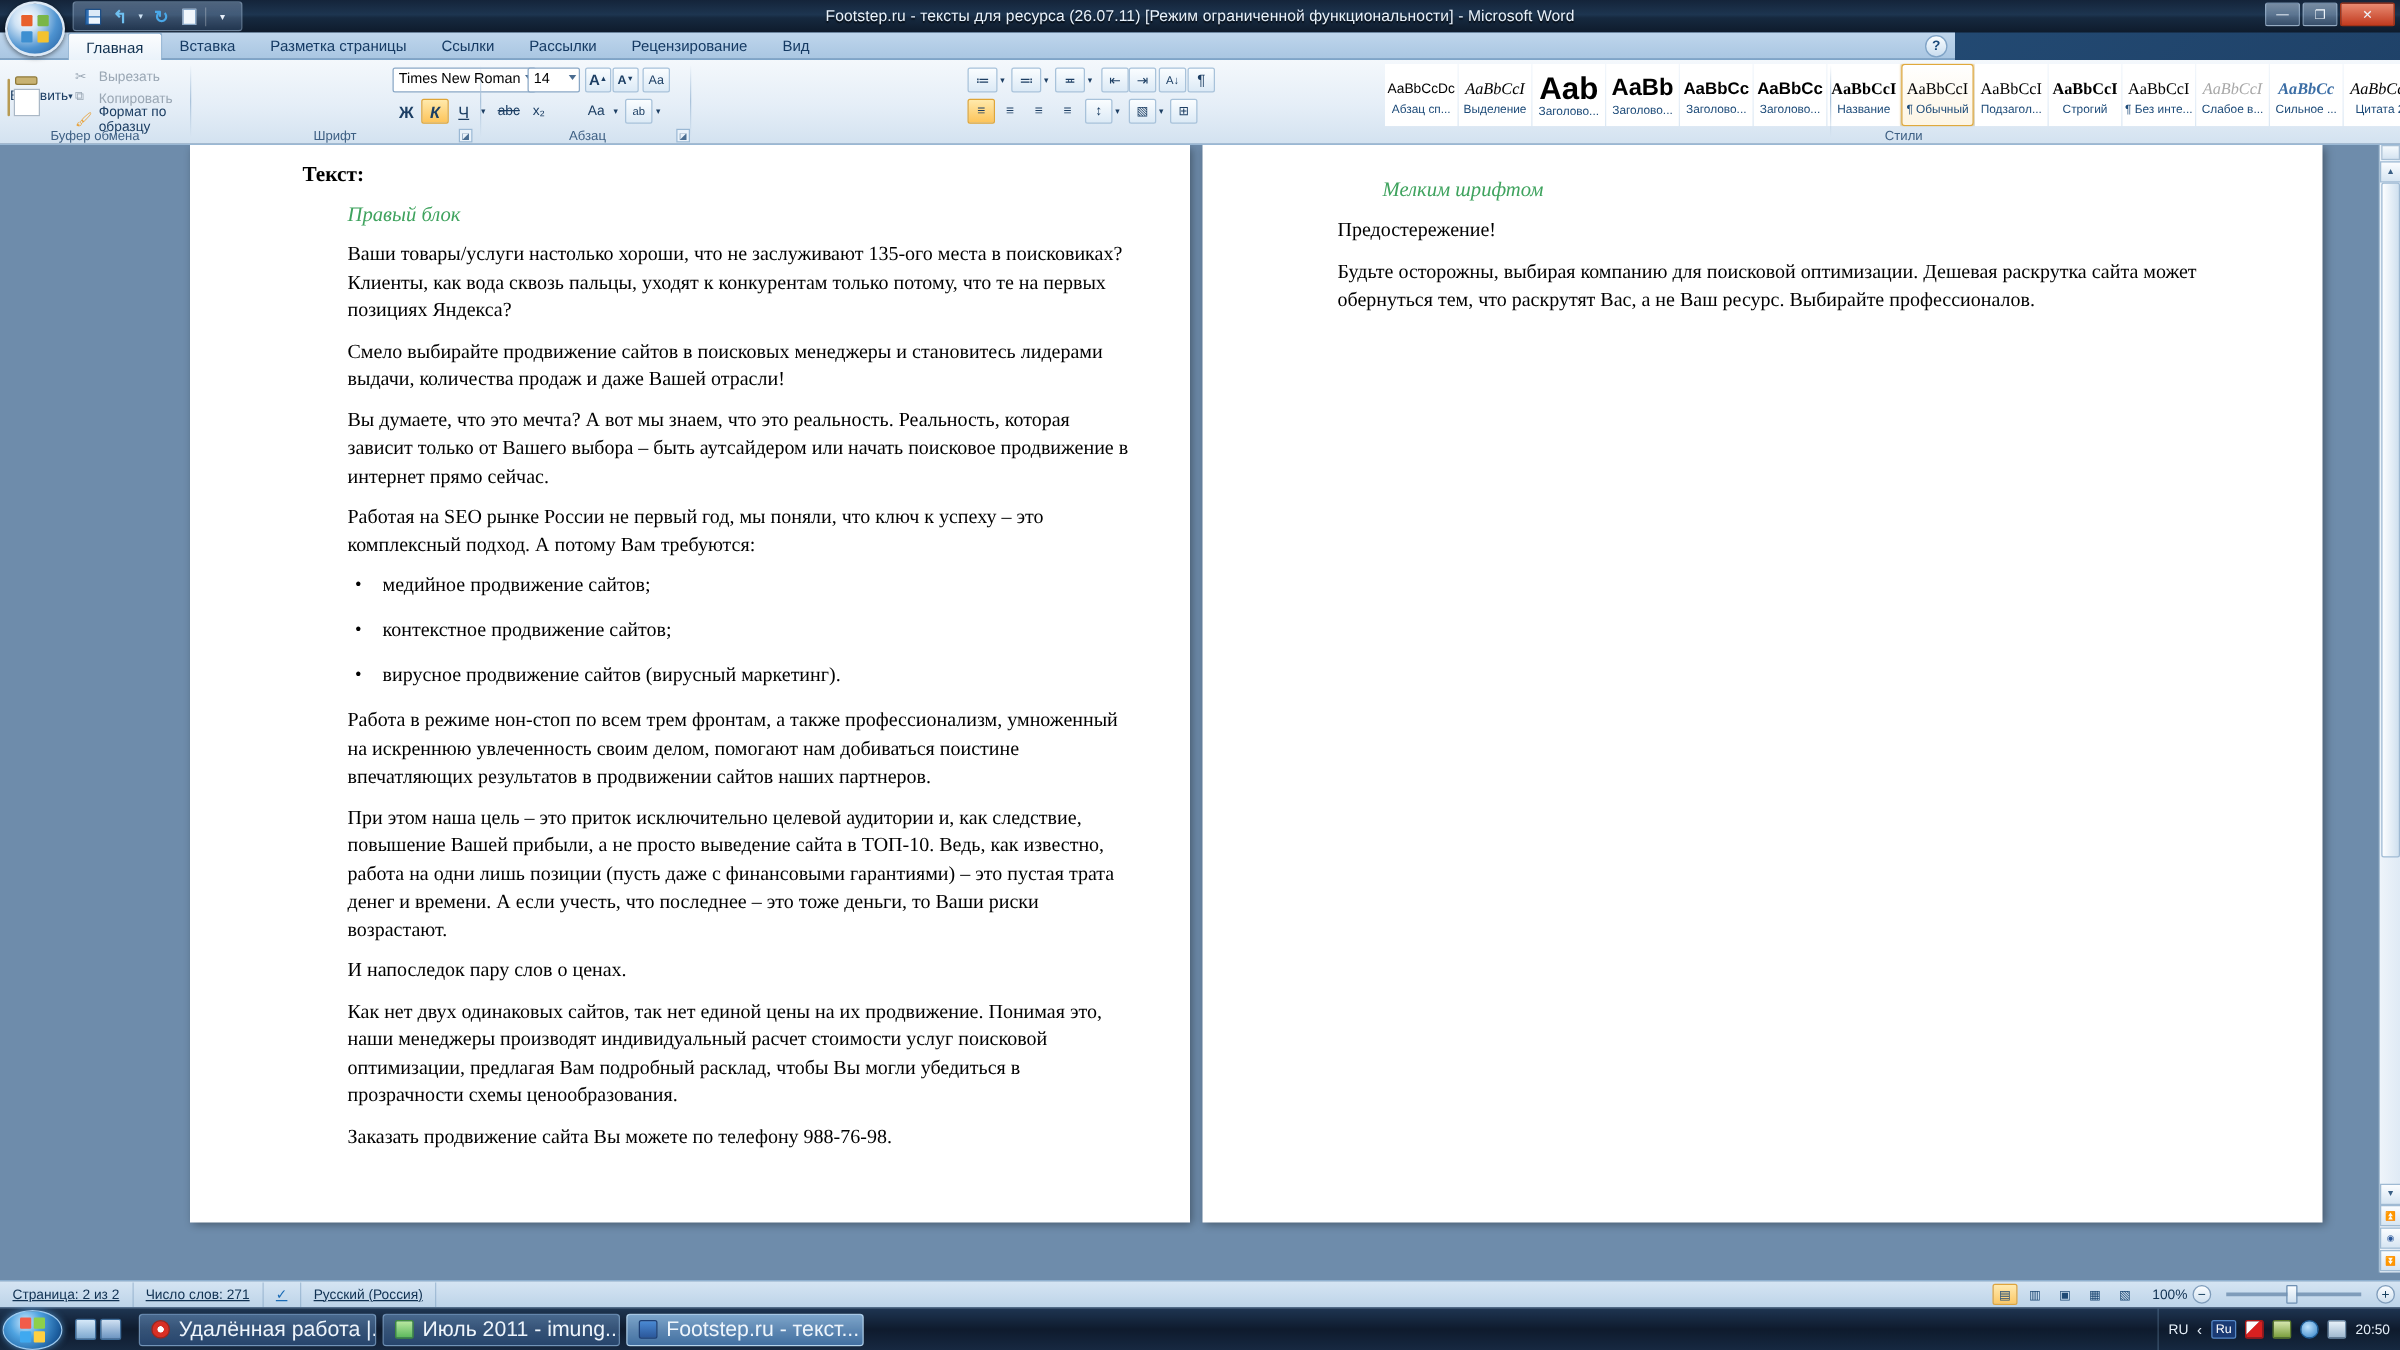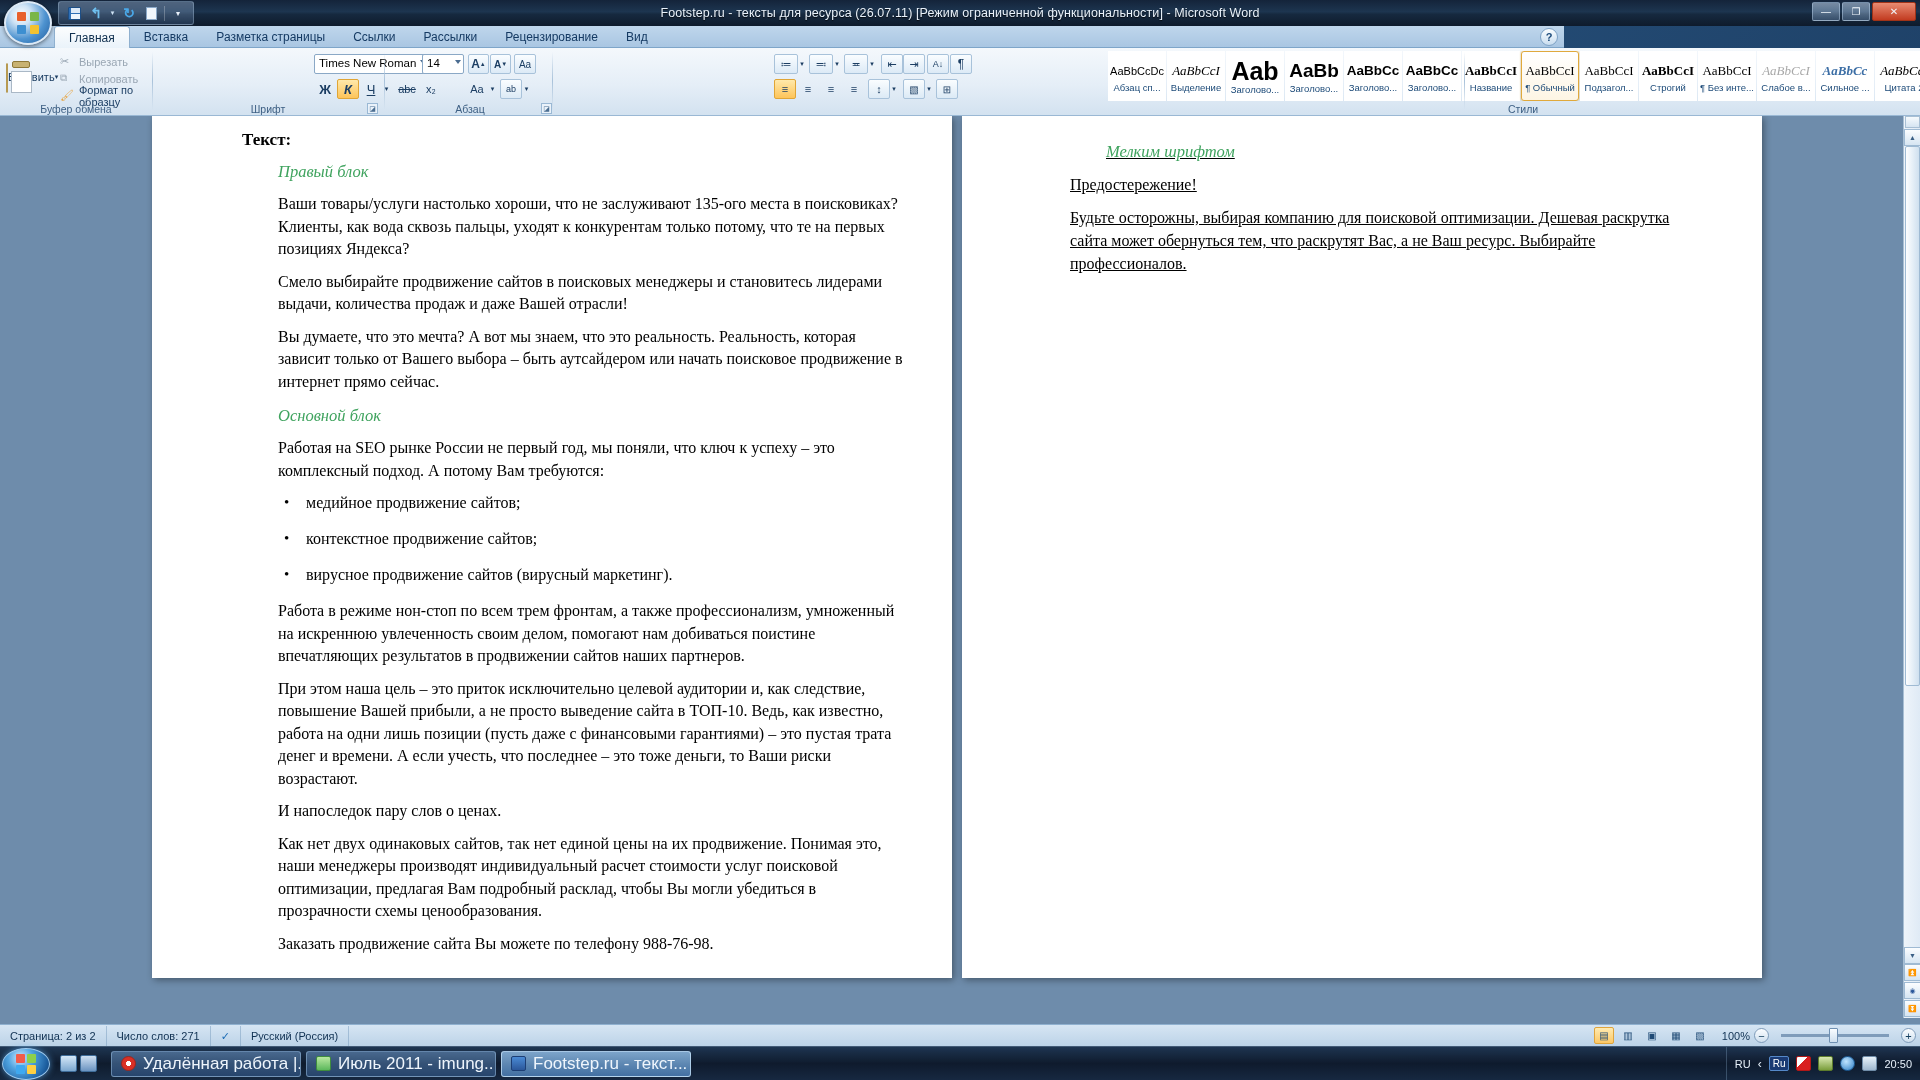--- a/index.html
+++ b/index.html
@@ -206,21 +206,21 @@
   .docarea {
     position: absolute; top: 116px; left: 0; width: 1920px; height: 918px;
     background: #6e8cab;
     overflow: hidden;
   }
   .page {
     position: absolute; top: 0; background: #fff;
     box-shadow: 2px 2px 7px rgba(0,0,0,.38);
   }
   .page-left { left: 152px; width: 800px; height: 862px; }
-  .page-right { left: 962px; width: 800px; height: 862px; text-decoration: underline; }
+  .page-right { left: 962px; width: 896px; height: 862px; }
   .page-body { padding: 14px 46px 0 90px; }
   .page-body.right { padding: 22px 60px 0 108px; }
 
   .doc-h1 {
     font-family: "Liberation Serif", serif; font-size: 17px; font-weight: bold;
     color: #000; margin-bottom: 12px;
   }
   .doc-head {
     font-family: "Liberation Serif", serif; font-size: 16.5px; font-style: italic;
     color: #3fa35e; margin: 13px 0 11px 36px;
@@ -261,21 +261,21 @@
     background: linear-gradient(to bottom,#f6fafd,#d5e4f1); border: 1px solid #a8bfd4;
   }
 
   
   .statusbar {
     position: absolute; bottom: 34px; left: 0; width: 1920px; height: 22px;
     background: linear-gradient(to bottom, #d6e5f3 0%, #bcd3e8 100%);
     border-top: 1px solid #8fb0cf;
     display: flex; align-items: center; font-size: 11px; color: #103152;
   }
-  .sb-item { padding: 0 10px; border-right: 1px solid rgba(120,155,190,.5); line-height: 20px; }
+  .sb-item { padding: 0 10px; border-right: 1px solid rgba(120,155,190,.5); line-height: 20px; text-decoration: underline; }
   .sb-right { position: absolute; right: 4px; display: flex; align-items: center; gap: 4px; }
   .view-btn {
     width: 20px; height: 17px; border: 1px solid transparent; display: flex;
     align-items: center; justify-content: center; font-size: 10px; color: #1f4a75;
   }
   .view-btn.on {
     background: linear-gradient(to bottom,#ffeab0,#fcc866); border-color: #dfa43c; border-radius: 2px;
   }
   .zoom-slider {
     width: 108px; height: 3px; background: #7f9cba; position: relative; margin: 0 8px;
@@ -597,21 +597,20 @@
 
   <div class="page page-left">
     <div class="page-body">
       <div class="doc-h1">Текст:</div>
 
       <div class="doc-head first">Правый блок</div>
       <p class="doc-p">Ваши товары/услуги настолько хороши, что не заслуживают 135-ого места в поисковиках? Клиенты, как вода сквозь пальцы, уходят к конкурентам только потому, что те на первых позициях Яндекса?</p>
       <p class="doc-p">Смело выбирайте продвижение сайтов в поисковых менеджеры и становитесь лидерами выдачи, количества продаж и даже Вашей отрасли!</p>
       <p class="doc-p">Вы думаете, что это мечта? А вот мы знаем, что это реальность. Реальность, которая зависит только от Вашего выбора – быть аутсайдером или начать поисковое продвижение в интернет прямо сейчас.</p>
 
-      <div class="doc-head">Основной блок</div>
       <p class="doc-p">Работая на SEO рынке России не первый год, мы поняли, что ключ к успеху – это комплексный подход. А потому Вам требуются:</p>
 
       <ul class="doc-ul">
         <li>медийное продвижение сайтов;</li>
         <li>контекстное продвижение сайтов;</li>
         <li>вирусное продвижение сайтов (вирусный маркетинг).</li>
       </ul>
 
       <p class="doc-p">Работа в режиме нон-стоп по всем трем фронтам, а также профессионализм, умноженный на искреннюю увлеченность своим делом, помогают нам добиваться поистине впечатляющих результатов в продвижении сайтов наших партнеров.</p>
       <p class="doc-p">При этом наша цель – это приток исключительно целевой аудитории и, как следствие, повышение Вашей прибыли, а не просто выведение сайта в ТОП-10. Ведь, как известно, работа на одни лишь позиции (пусть даже с финансовыми гарантиями) – это пустая трата денег и времени. А если учесть, что последнее – это тоже деньги, то Ваши риски возрастают.</p>

